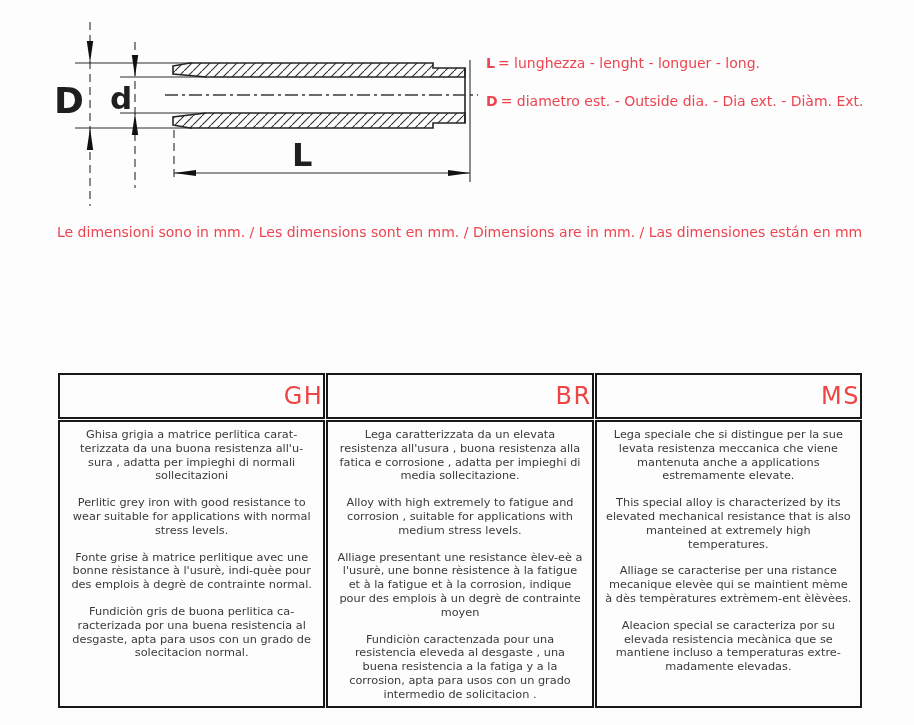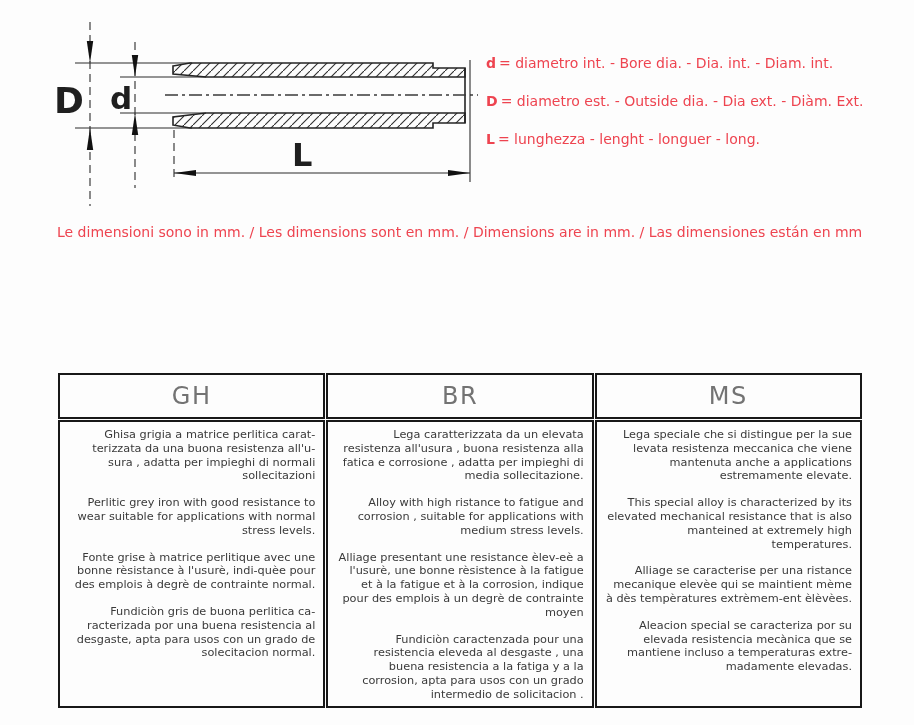--- a/index.html
+++ b/index.html
@@ -60,33 +60,33 @@
   .materials-table th,
   .materials-table td {
     border: 2px solid #181818;
     background: #fdfdfd;
   }
   .materials-table th {
     height: 46px;
     font-size: 24px;
     font-weight: 500;
     letter-spacing: 1.5px;
-    color: #737373;
-    text-align: center;
+    color: #ef4444;
+    text-align: right;
     vertical-align: middle;
   }
   .materials-table td {
     width: 33.33%;
     height: 274px;
     vertical-align: top;
     padding: 6px 8px 4px 8px;
     font-size: 11.3px;
     line-height: 13.8px;
     color: #3a3a3a;
-    text-align: right;
+    text-align: center;
   }
   .materials-table td p { margin: 0 0 13px 0; }
   .materials-table td p:last-child { margin-bottom: 0; }
 </style>
 </head>
 <body>
 
 <div class="page">
 
   <svg class="drawing-svg" viewBox="0 0 450 205">
@@ -123,27 +123,24 @@
     <line x1="134" y1="122" x2="134" y2="174" stroke="#2d2d2d" stroke-width="1.1" stroke-dasharray="8 5"></line>
     <line x1="430" y1="52" x2="430" y2="174" stroke="#2d2d2d" stroke-width="1.1"></line>
     <line x1="134" y1="165" x2="430" y2="165" stroke="#2d2d2d" stroke-width="1.2"></line>
     <polygon points="134,165 156,161.9 156,168.1" fill="#111"></polygon>
     <polygon points="430,165 408,161.9 408,168.1" fill="#111"></polygon>
     <text class="dim-label" x="252" y="158" font-size="32">L</text>
   </svg>
 
   <div class="legend">
     <div class="legend-line">
-      <span class="legend-key">d</span><span>= diametro int. - Bore dia. - Dia. int. - Diam. int.</span>
+      <span class="legend-key">L</span><span>= lunghezza - lenght - longuer - long.</span>
     </div>
     <div class="legend-line">
       <span class="legend-key">D</span><span>= diametro est. - Outside dia. - Dia ext. - Diàm. Ext.</span>
-    </div>
-    <div class="legend-line">
-      <span class="legend-key">L</span><span>= lunghezza - lenght - longuer - long.</span>
     </div>
   </div>
 
   <div class="dim-note">Le dimensioni sono in mm. / Les dimensions sont en mm. / Dimensions are in mm. / Las dimensiones están en mm</div>
 
   <table class="materials-table">
     <thead>
       <tr>
         <th>GH</th>
         <th>BR</th>
@@ -153,21 +150,21 @@
     <tbody>
       <tr>
         <td>
           <p>Ghisa grigia a matrice perlitica carat-terizzata da una buona resistenza all'u-sura , adatta per impieghi di normali sollecitazioni</p>
           <p>Perlitic grey iron with good resistance to wear suitable for applications with normal stress levels.</p>
           <p>Fonte grise à matrice perlitique avec une bonne rèsistance à l'usurè, indi-quèe pour des emplois à degrè de contrainte normal.</p>
           <p>Fundiciòn gris de buona perlitica ca-racterizada por una buena resistencia al desgaste, apta para usos con un grado de solecitacion normal.</p>
         </td>
         <td>
           <p>Lega caratterizzata da un elevata resistenza all'usura , buona resistenza alla fatica e corrosione , adatta per impieghi di media sollecitazione.</p>
-          <p>Alloy with high ristance to fatigue and corrosion , suitable for applications with medium stress levels.</p>
+          <p>Alloy with high extremely to fatigue and corrosion , suitable for applications with medium stress levels.</p>
           <p>Alliage presentant une resistance èlev-eè a l'usurè, une bonne rèsistence à la fatigue et à la fatigue et à la corrosion, indique pour des emplois à un degrè de contrainte moyen</p>
           <p>Fundiciòn caractenzada pour una resistencia eleveda al desgaste , una buena resistencia a la fatiga y a la corrosion, apta para usos con un grado intermedio de solicitacion .</p>
         </td>
         <td>
           <p>Lega speciale che si distingue per la sue levata resistenza meccanica che viene mantenuta anche a applications estremamente elevate.</p>
           <p>This special alloy is characterized by its elevated mechanical resistance that is also manteined at extremely high temperatures.</p>
           <p>Alliage se caracterise per una ristance mecanique elevèe qui se maintient mème à dès tempèratures extrèmem-ent èlèvèes.</p>
           <p>Aleacion special se caracteriza por su elevada resistencia mecànica que se mantiene incluso a temperaturas extre-madamente elevadas.</p>
         </td>
       </tr>

